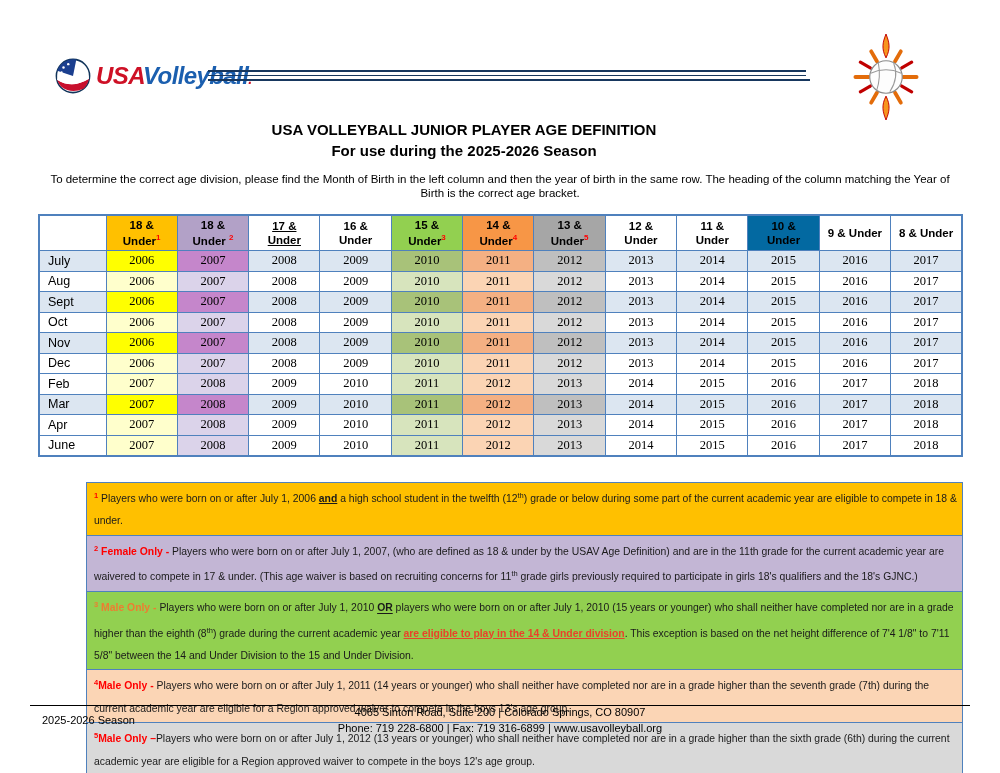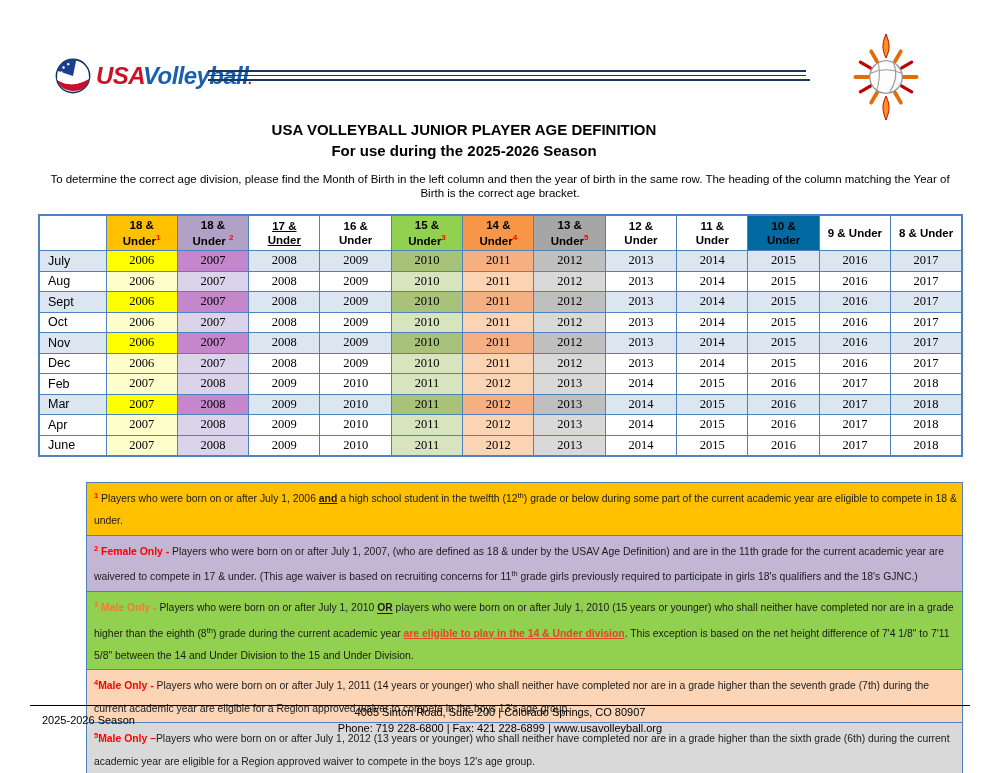--- a/index.html
+++ b/index.html
@@ -316,16 +316,16 @@
       <div class="note" style="background: rgb(195, 182, 213);"><span class="fnm">2</span><span class="fnr"> Female Only - </span><span>Players who were born on or after July 1, 2007, (who are defined as 18 &amp; under by the USAV Age Definition) and are in the 11th grade for the current academic year are waivered to compete in 17 &amp; under.  (This age waiver is based on recruiting concerns for 11</span><span class="fns">th</span><span> grade girls previously required to participate in girls 18's qualifiers and the 18's GJNC.)</span></div>
       <div class="note" style="background: rgb(146, 208, 80);"><span class="fnmo">3</span><span class="fno"> Male Only - </span><span>Players who were born on or after July 1, 2010 </span><span class="fnu">OR</span><span> players who were born on or after July 1, 2010 (15 years or younger) who shall neither have completed nor are in a grade higher than the eighth (8</span><span class="fns">th</span><span>) grade during the current academic year </span><span class="fnru">are eligible to play in the 14 &amp; Under division</span><span>.  This exception is based on the net height difference of 7'4 1/8" to 7'11 5/8" between the 14 and Under Division to the 15 and Under Division.</span></div>
       <div class="note" style="background: rgb(251, 213, 181);"><span class="fnm">4</span><span class="fnr">Male Only - </span><span>Players who were born on or after July 1, 2011 (14 years or younger) who shall neither have completed nor are in a grade higher than the seventh grade (7th) during the current academic year are eligible for a Region approved waiver to compete in the boys 13's age group.</span></div>
       <div class="note" style="background: rgb(217, 217, 217);"><span class="fnm">5</span><span class="fnr">Male Only –</span><span>Players who were born on or after July 1, 2012 (13 years or younger) who shall neither have completed nor are in a grade higher than the sixth grade (6th) during the current academic year are eligible for a Region approved waiver to compete in the boys 12's age group.</span></div>
     </div>
 
   <div id="footer-line"></div>
   <div id="footer-season">2025-2026 Season</div>
   <div id="footer-center">
     <div>4065 Sinton Road, Suite 200   |   Colorado Springs, CO  80907</div>
-    <div>Phone:  719 228-6800   |   Fax:  421 228-6899   |   www.usavolleyball.org</div>
+    <div>Phone:  719 228-6800   |   Fax:  719 316-6899   |   www.usavolleyball.org</div>
   </div>
 
 </div>
 
 </body></html>

